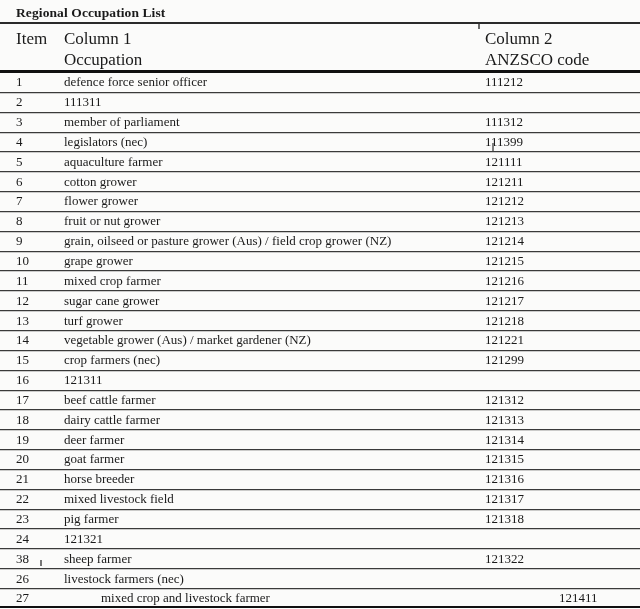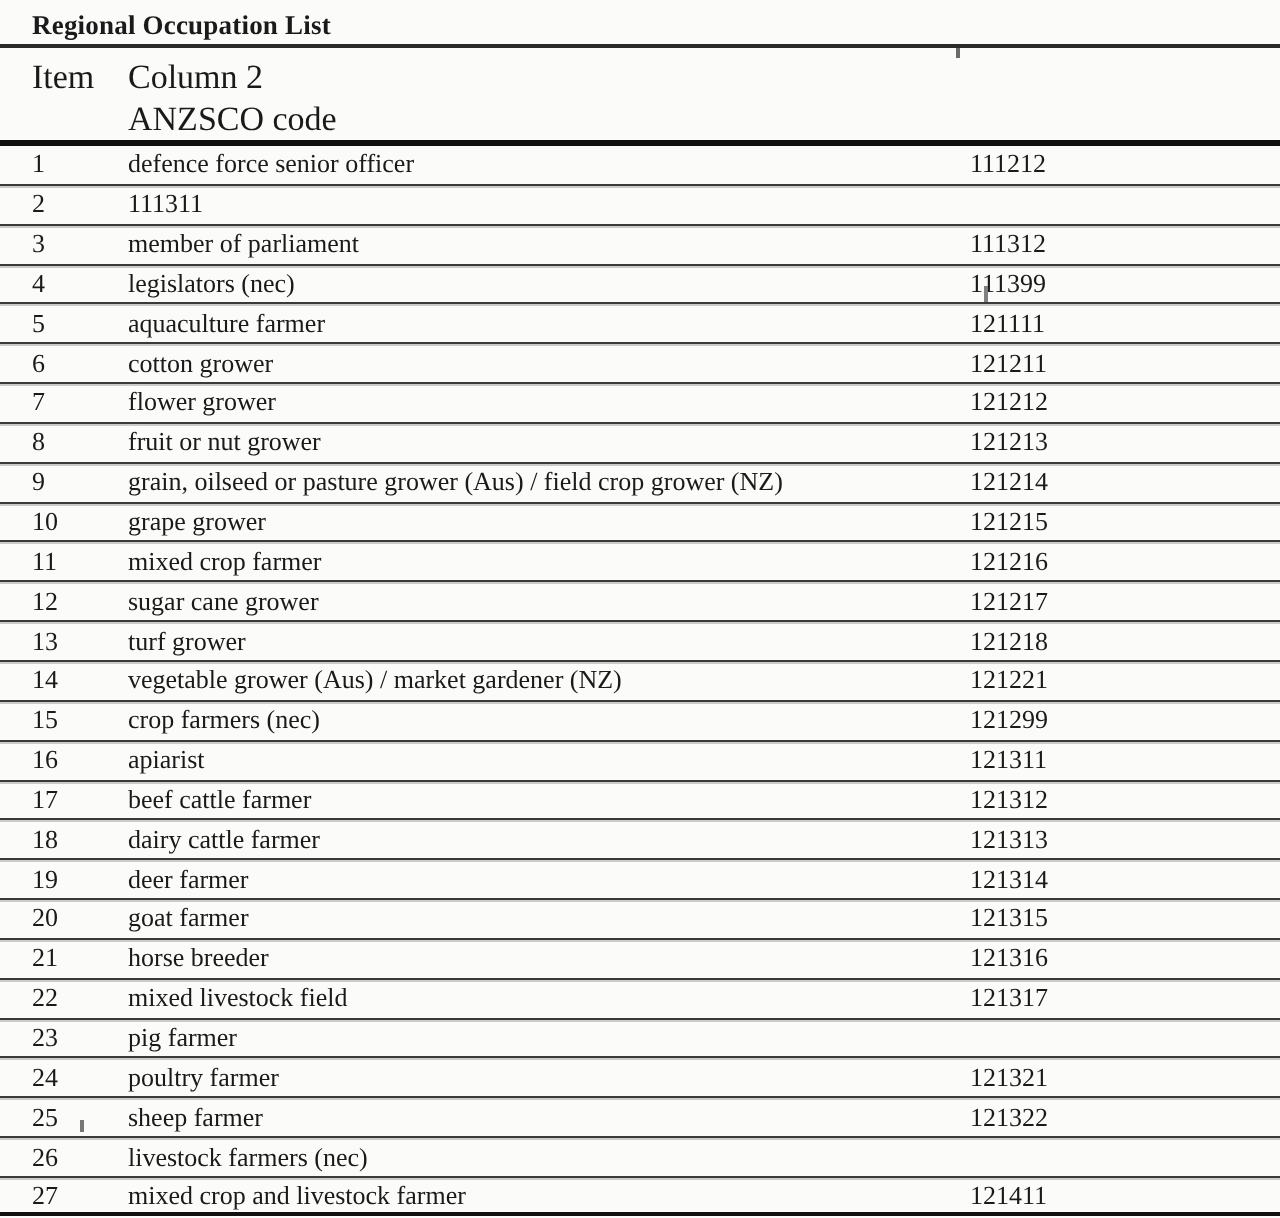--- a/index.html
+++ b/index.html
@@ -49,20 +49,21 @@
     align-items: center;
     height: 18.85px;
     border-bottom: 1px solid var(--rule-light);
     box-shadow: 0 1px 0 var(--rule-fuzz);
     white-space: nowrap;
   }
   .row:last-child {
     height: 17.4px;
     border-bottom: 2.5px solid var(--rule-heavy);
     box-shadow: none;
+    gap: 37px;
   }
   .row .c-item { padding-left: 16px; }
   .row .c-occ, .row .c-code { overflow: hidden; }
   
   .tick {
     position: absolute;
     width: 1.5px;
     background: #6a6a6a;
   }
   .tick-a { left: 478px; top: 24px; height: 5px; }
@@ -74,20 +75,24 @@
 
 <div class="page">
 
   <div class="doc-title">Regional Occupation List</div>
 
   <div class="thead">
     <div class="cell c-item">
       <div>Item</div>
       <div></div>
     </div>
+    <div class="cell c-occ">
+      <div>Column 1</div>
+      <div>Occupation</div>
+    </div>
     <div class="cell c-code">
       <div>Column 2</div>
       <div>ANZSCO code</div>
     </div>
   </div>
 
   <div class="tbody">
 
       <div class="row">
         <div class="c-item">1</div>
@@ -173,21 +178,20 @@
       </div>
 
       <div class="row">
         <div class="c-item">15</div>
         <div class="c-occ">crop farmers (nec)</div>
         <div class="c-code">121299</div>
       </div>
 
       <div class="row">
         <div class="c-item">16</div>
-        <div class="c-occ">apiarist</div>
         <div class="c-code">121311</div>
       </div>
 
       <div class="row">
         <div class="c-item">17</div>
         <div class="c-occ">beef cattle farmer</div>
         <div class="c-code">121312</div>
       </div>
 
       <div class="row">
@@ -216,30 +220,30 @@
 
       <div class="row">
         <div class="c-item">22</div>
         <div class="c-occ">mixed livestock field</div>
         <div class="c-code">121317</div>
       </div>
 
       <div class="row">
         <div class="c-item">23</div>
         <div class="c-occ">pig farmer</div>
+        <div class="c-code">121318</div>
       </div>
 
       <div class="row">
         <div class="c-item">24</div>
-        <div class="c-occ">poultry farmer</div>
         <div class="c-code">121321</div>
       </div>
 
       <div class="row">
-        <div class="c-item">25</div>
+        <div class="c-item">38</div>
         <div class="c-occ">sheep farmer</div>
         <div class="c-code">121322</div>
       </div>
 
       <div class="row">
         <div class="c-item">26</div>
         <div class="c-occ">livestock farmers (nec)</div>
       </div>
 
       <div class="row">

